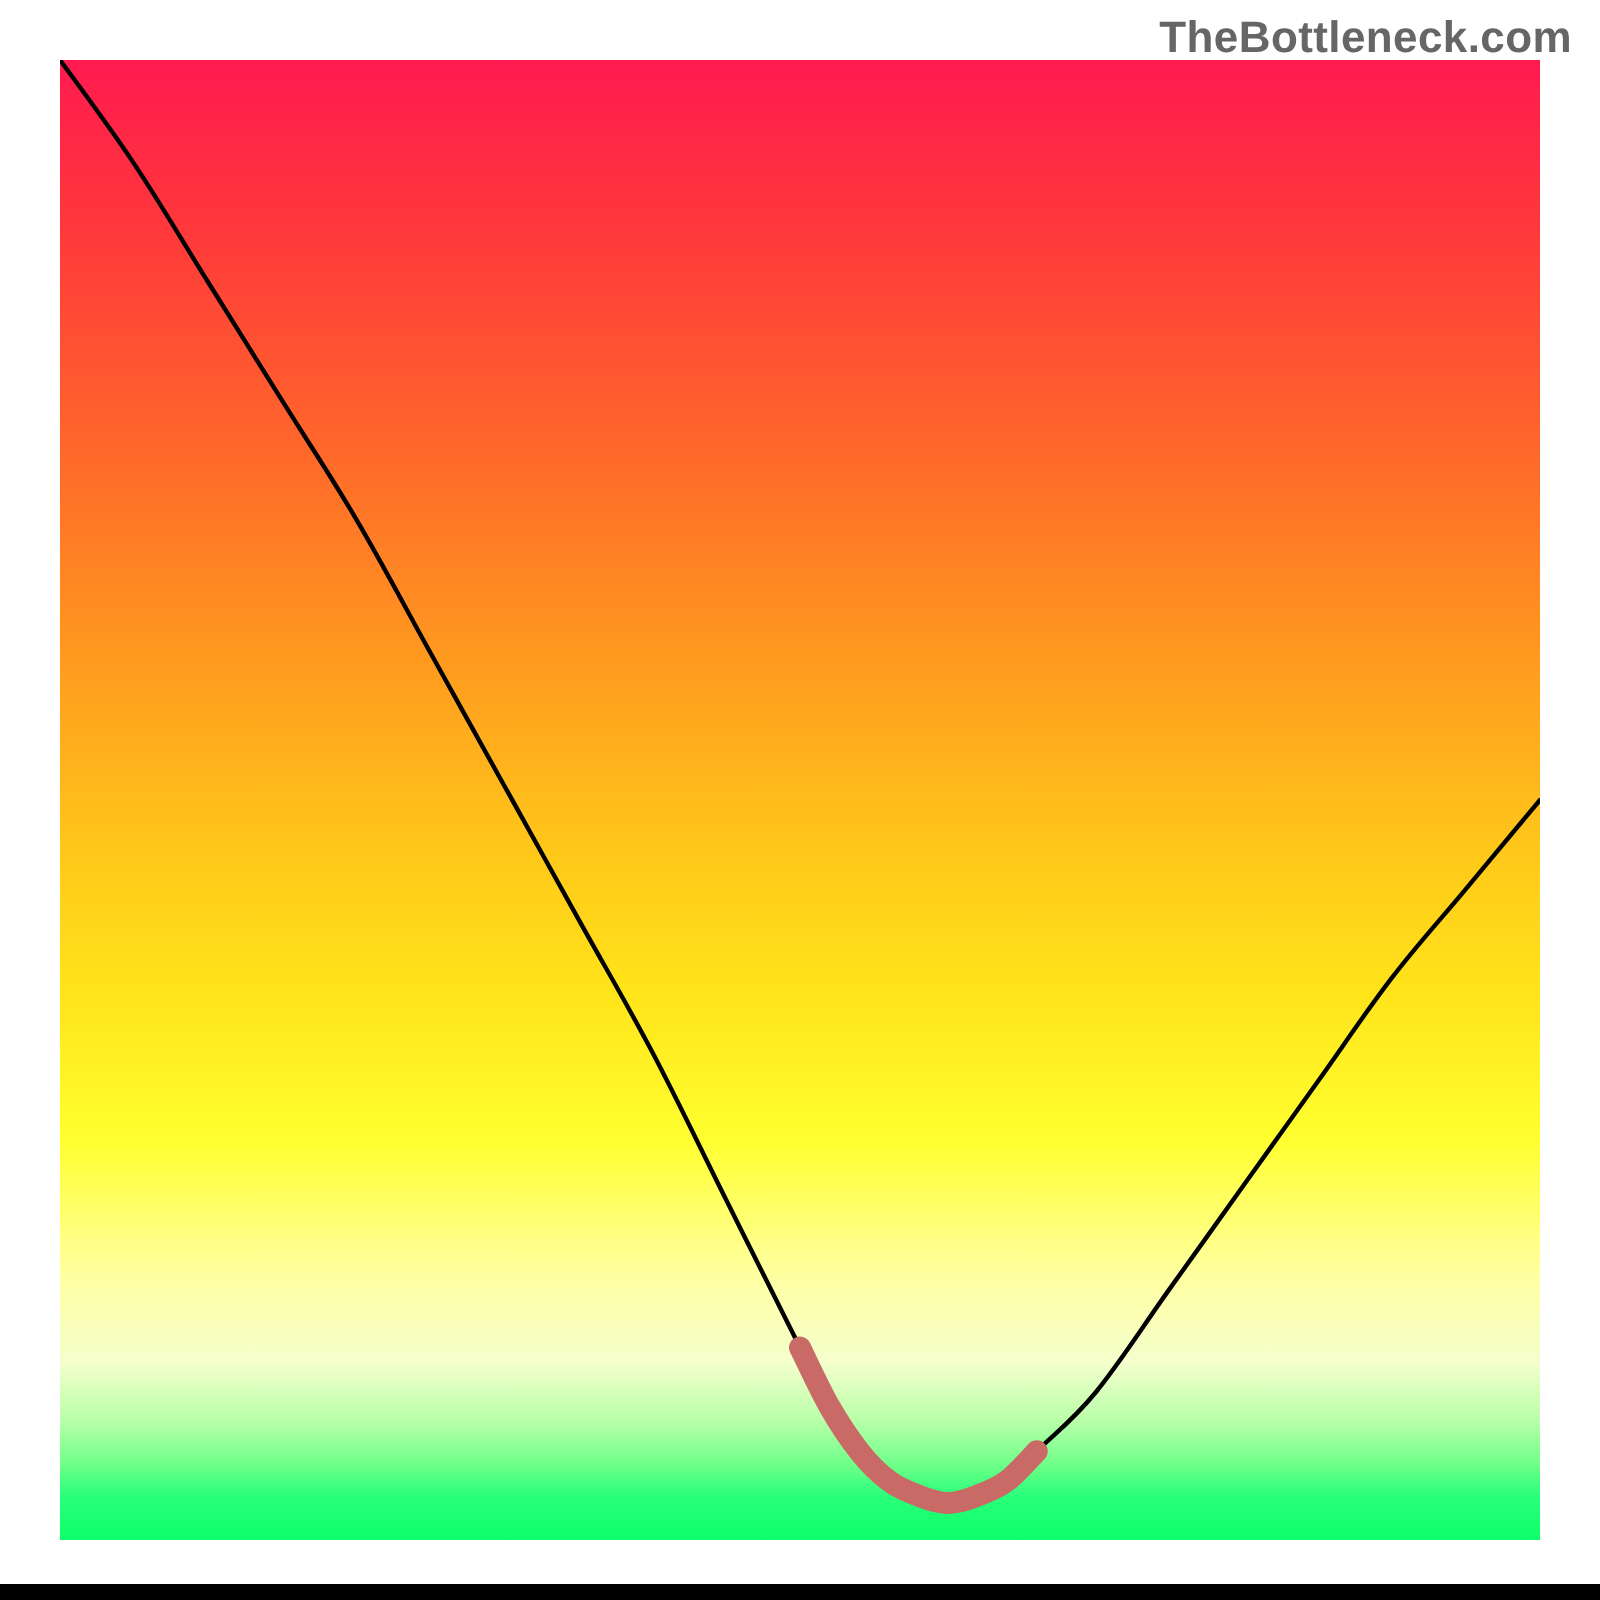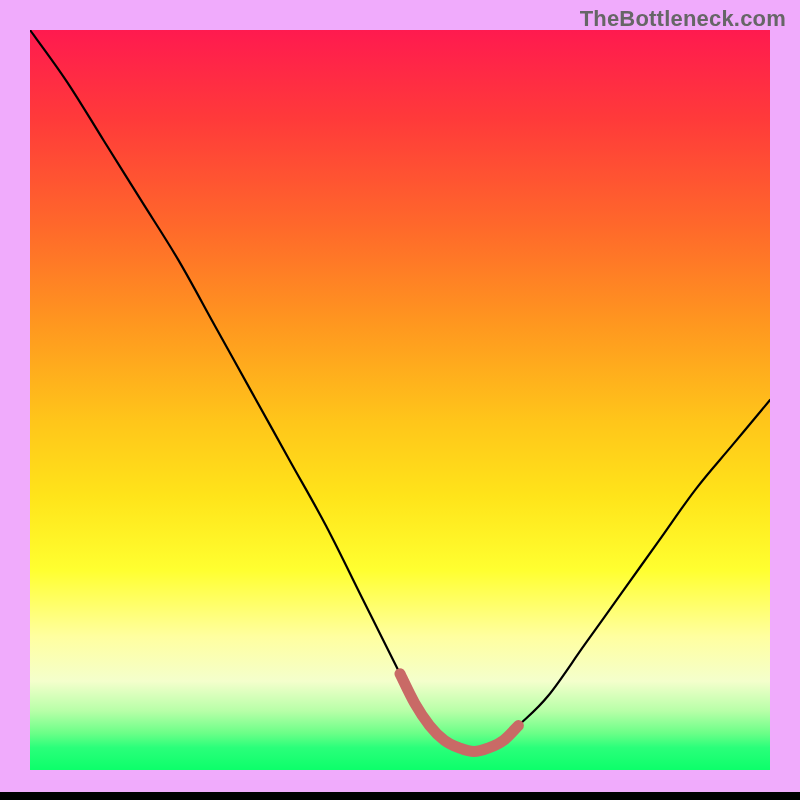--- a/index.html
+++ b/index.html
@@ -8,21 +8,21 @@
     width: 800px;
     height: 800px;
     background: #000;
     overflow: hidden;
     font-family: Arial, Helvetica, sans-serif;
   }
   .frame {
     position: relative;
     width: 800px;
     height: 792px;
-    background: #f0abfc;
+    background: #ffffff;
     text-align: right;
   }
   .watermark {
     position: absolute;
     top: 6px;
     right: 14px;
     color: #666;
     font-size: 22px;
     font-weight: 600;
     letter-spacing: 0.2px;

